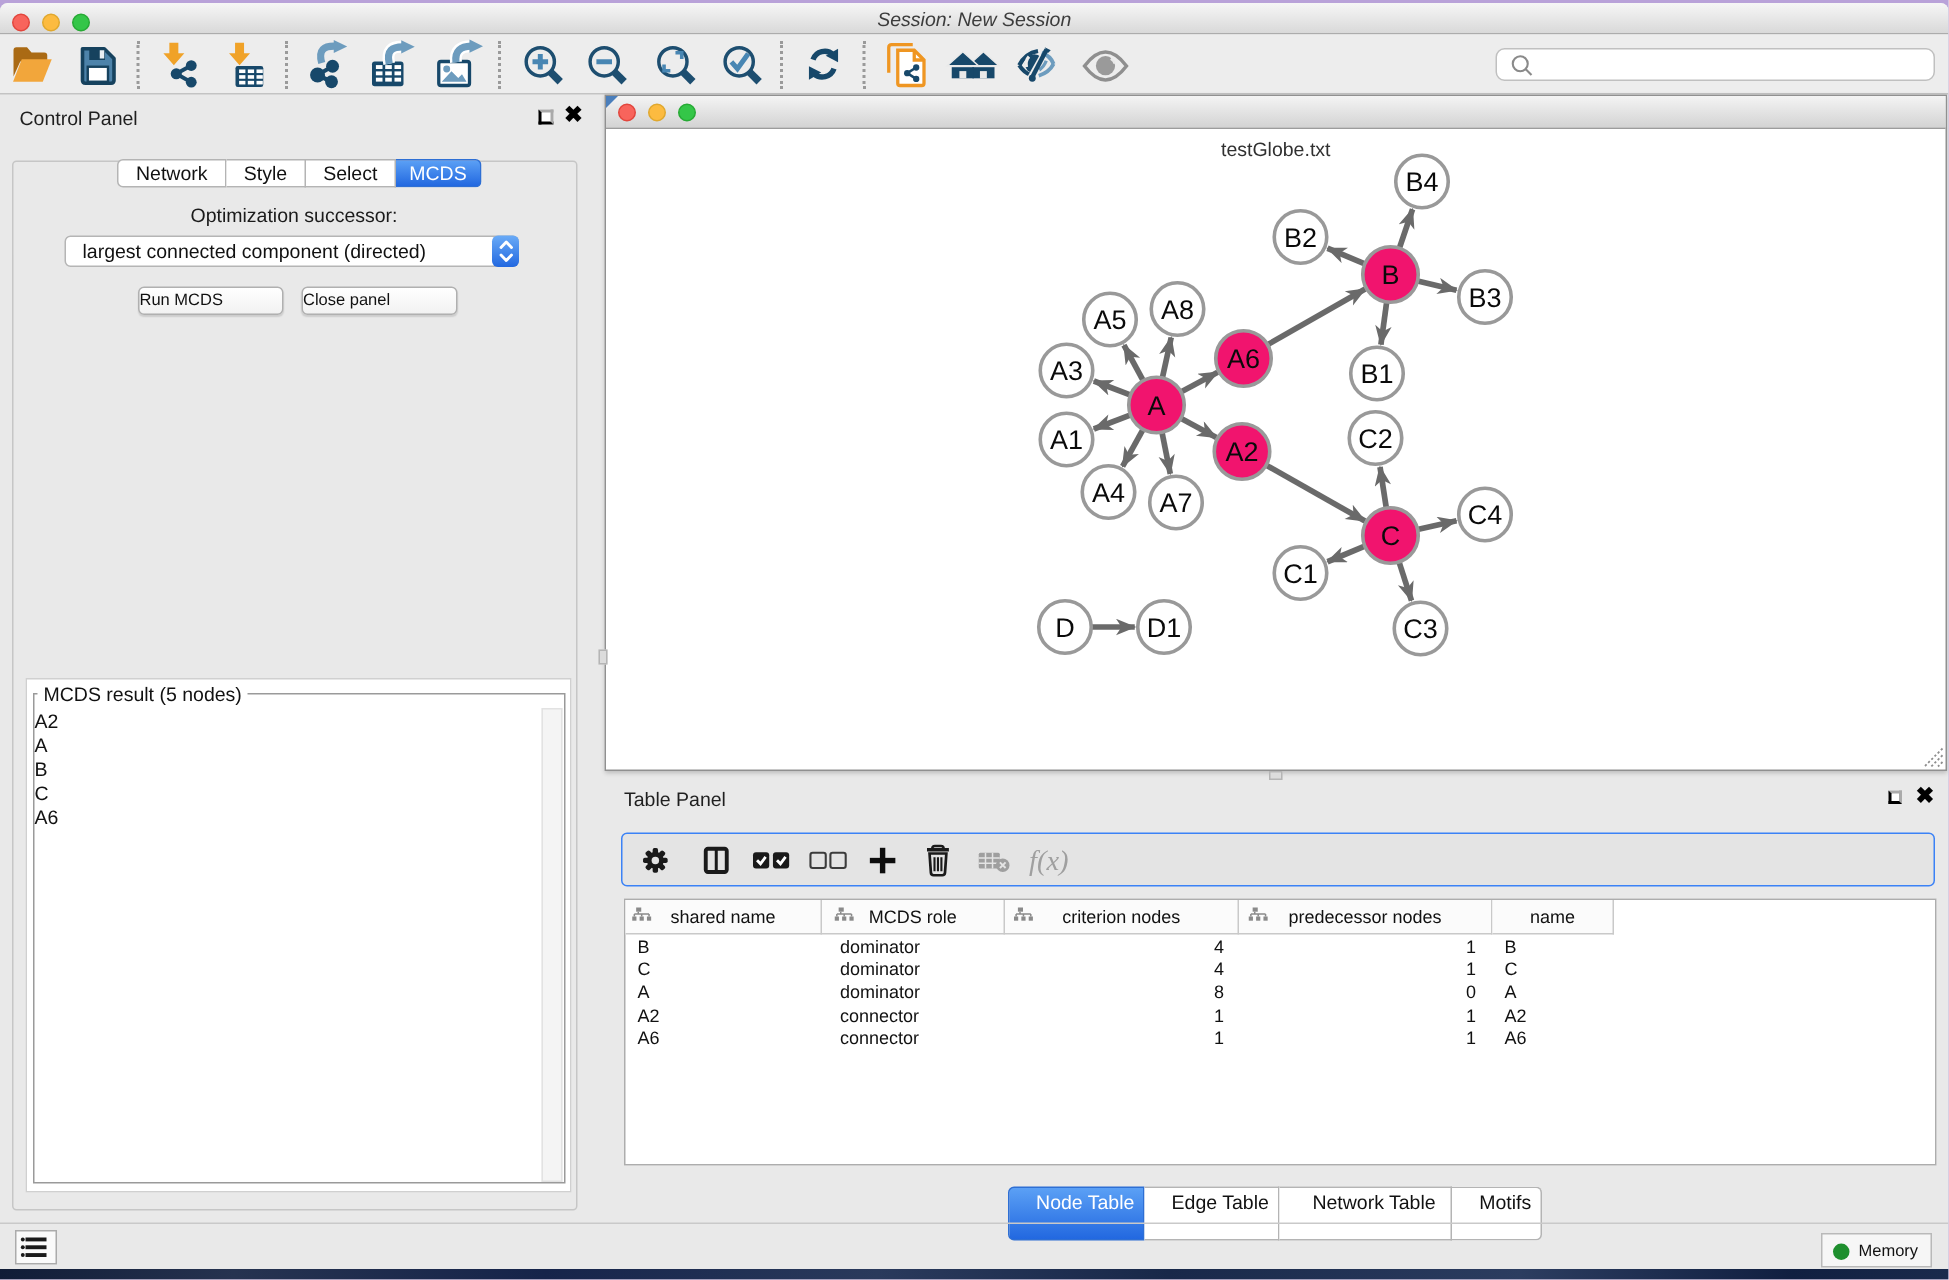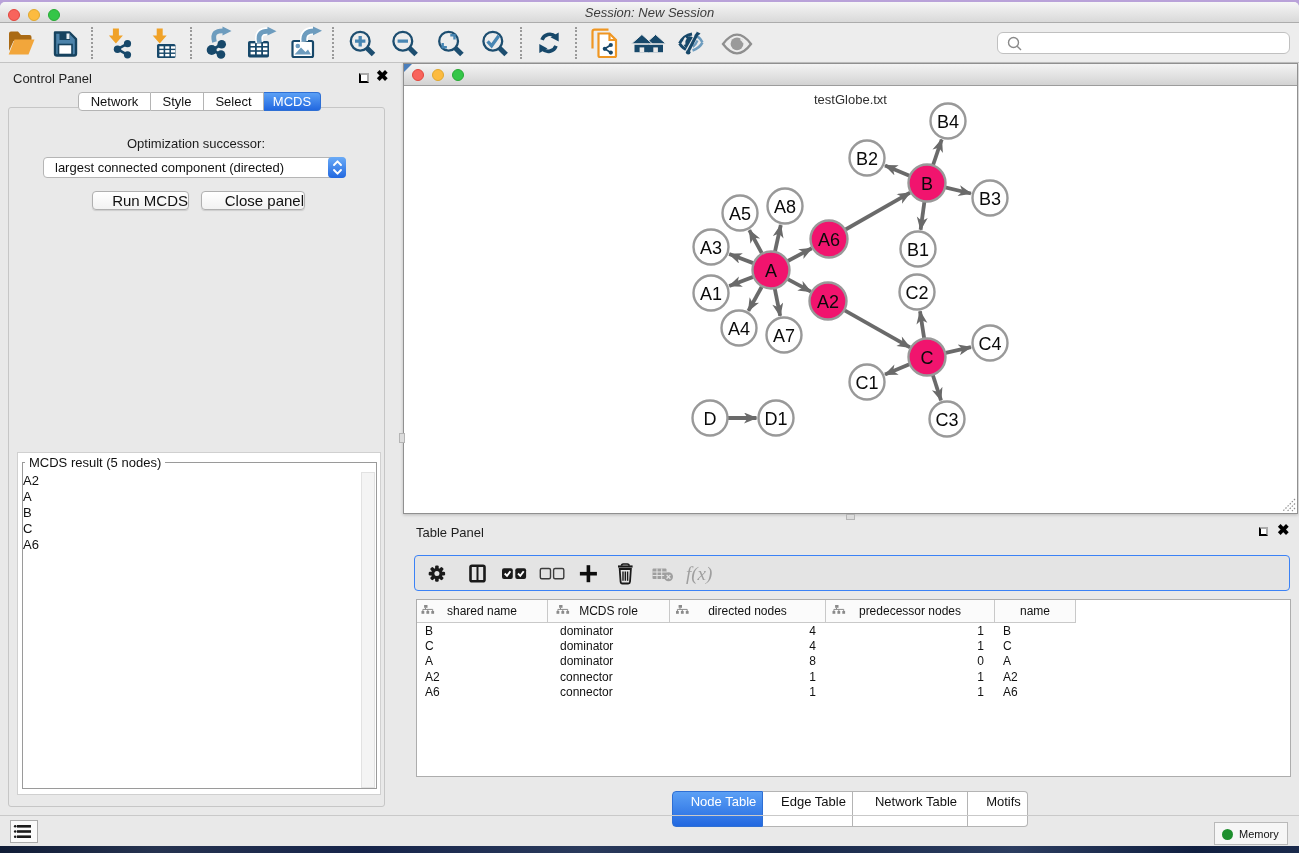--- a/index.html
+++ b/index.html
@@ -29,30 +29,30 @@
   border-top-color:#aaa; border-right-color:#aaa; background:#fff; }
 #cp-close { left:376px; top:65px; font-size:15px; font-weight:bold; color:#000; }
 #cp-inner { left:8px; top:105px; width:377px; height:700px;
   border:1px solid #c6c6c6; border-radius:3px; background:#e9e9e9; }
 .tabrow { position:absolute; display:flex; }
 .tab { height:19px; background:#fff; border:1px solid #b4b4b4; border-left:none;
   font-size:13px; color:#111; text-align:center; line-height:18px; }
 .tab.first { border-left:1px solid #b4b4b4; border-radius:4px 0 0 4px; }
 .tab.last { border-radius:0 4px 4px 0; }
 .tab.sel { background:linear-gradient(#5ba0f5,#2268e0); color:#fff; border-color:#2e6fd4; }
-#cp-tabs { left:78px; top:90px; }
+#cp-tabs { left:78px; top:104px; }
 #opt-label { left:0; top:134px; width:392px; text-align:center; font-size:13px; color:#1b1b1b; }
 #cp-select { left:43px; top:155px; width:303px; height:21px; background:#fff;
   border:1px solid #b5b5b5; border-radius:4px; font-size:13px; color:#111;
   line-height:20px; padding-left:11px; }
 #cp-select .stepper { position:absolute; right:-1px; top:-1px; width:18px; height:21px;
   background:linear-gradient(#6aabf7,#2268e0); border-radius:4px; }
 .btn { position:absolute; height:19px; background:linear-gradient(#ffffff,#f2f2f2);
-  border:1px solid #b0b0b0; border-radius:4px; font-size:15px; color:#111;
-  text-align:right; line-height:17px; box-shadow:0 1px 1px rgba(0,0,0,0.12); }
+  border:1px solid #b0b0b0; border-radius:4px; font-size:11px; color:#111;
+  text-align:left; line-height:17px; box-shadow:0 1px 1px rgba(0,0,0,0.12); }
 #mcds-box { left:17px; top:450px; width:364px; height:343px; background:#fff;
   border:1px solid #d0d0d0; }
 #mcds-fs { position:absolute; left:4px; top:9px; width:355px; height:327px;
   border:1px solid #9a9a9a; }
 #mcds-legend { position:absolute; left:7px; top:2px; background:#fff; padding:0 4px;
   font-size:13px; color:#111; }
 #mcds-list { position:absolute; left:5px; top:20px; font-size:13px; color:#111; line-height:16px; }
 #mcds-sb { position:absolute; right:5px; top:19px; width:14px; height:316px;
   background:#f4f4f4; border:1px solid #e2e2e2; }
 
@@ -433,21 +433,21 @@
         </g>
       <circle cx="253.5" cy="20.8" r="4.5" fill="#9f9f9f"></circle>
       <path d="M251.6,18.9 L255.4,22.7 M255.4,18.9 L251.6,22.7" stroke="#e4e4e4" stroke-width="1.3"></path>
 
       <text x="271" y="24" font-family="Liberation Serif" font-style="italic" font-size="19" fill="#9f9f9f">f(x)</text>
     </svg>
   </div>
   <div class="abs" id="tp-table">
     <div class="th" style="left:0;width:131px;">shared name</div>
     <div class="th" style="left:131px;width:122px;">MCDS role</div>
-    <div class="th" style="left:253px;width:156px;">directed nodes</div>
+    <div class="th" style="left:253px;width:156px;">criterion nodes</div>
     <div class="th" style="left:409px;width:169px;">predecessor nodes</div>
     <div class="th" style="left:578px;width:81px;">name</div>
     <svg width="660" height="24" viewBox="0 0 660 24" style="position:absolute;left:0;top:0">
       <g fill="#8a8a8a">
         <g transform="translate(4.5,5)">
             <rect x="2.6" y="0" width="3.4" height="2.8"></rect>
             <rect x="0" y="6" width="2.8" height="2.8"></rect>
             <rect x="4.9" y="6" width="2.8" height="2.8"></rect>
             <rect x="9.8" y="6" width="2.8" height="2.8"></rect>
             <path d="M4,2.8 v1.6 M1.4,4.4 h9.8 M1.4,4.4 v1.6 M6.3,4.4 v1.6 M11.2,4.4 v1.6" stroke="#8a8a8a" stroke-width="1" fill="none"></path>

